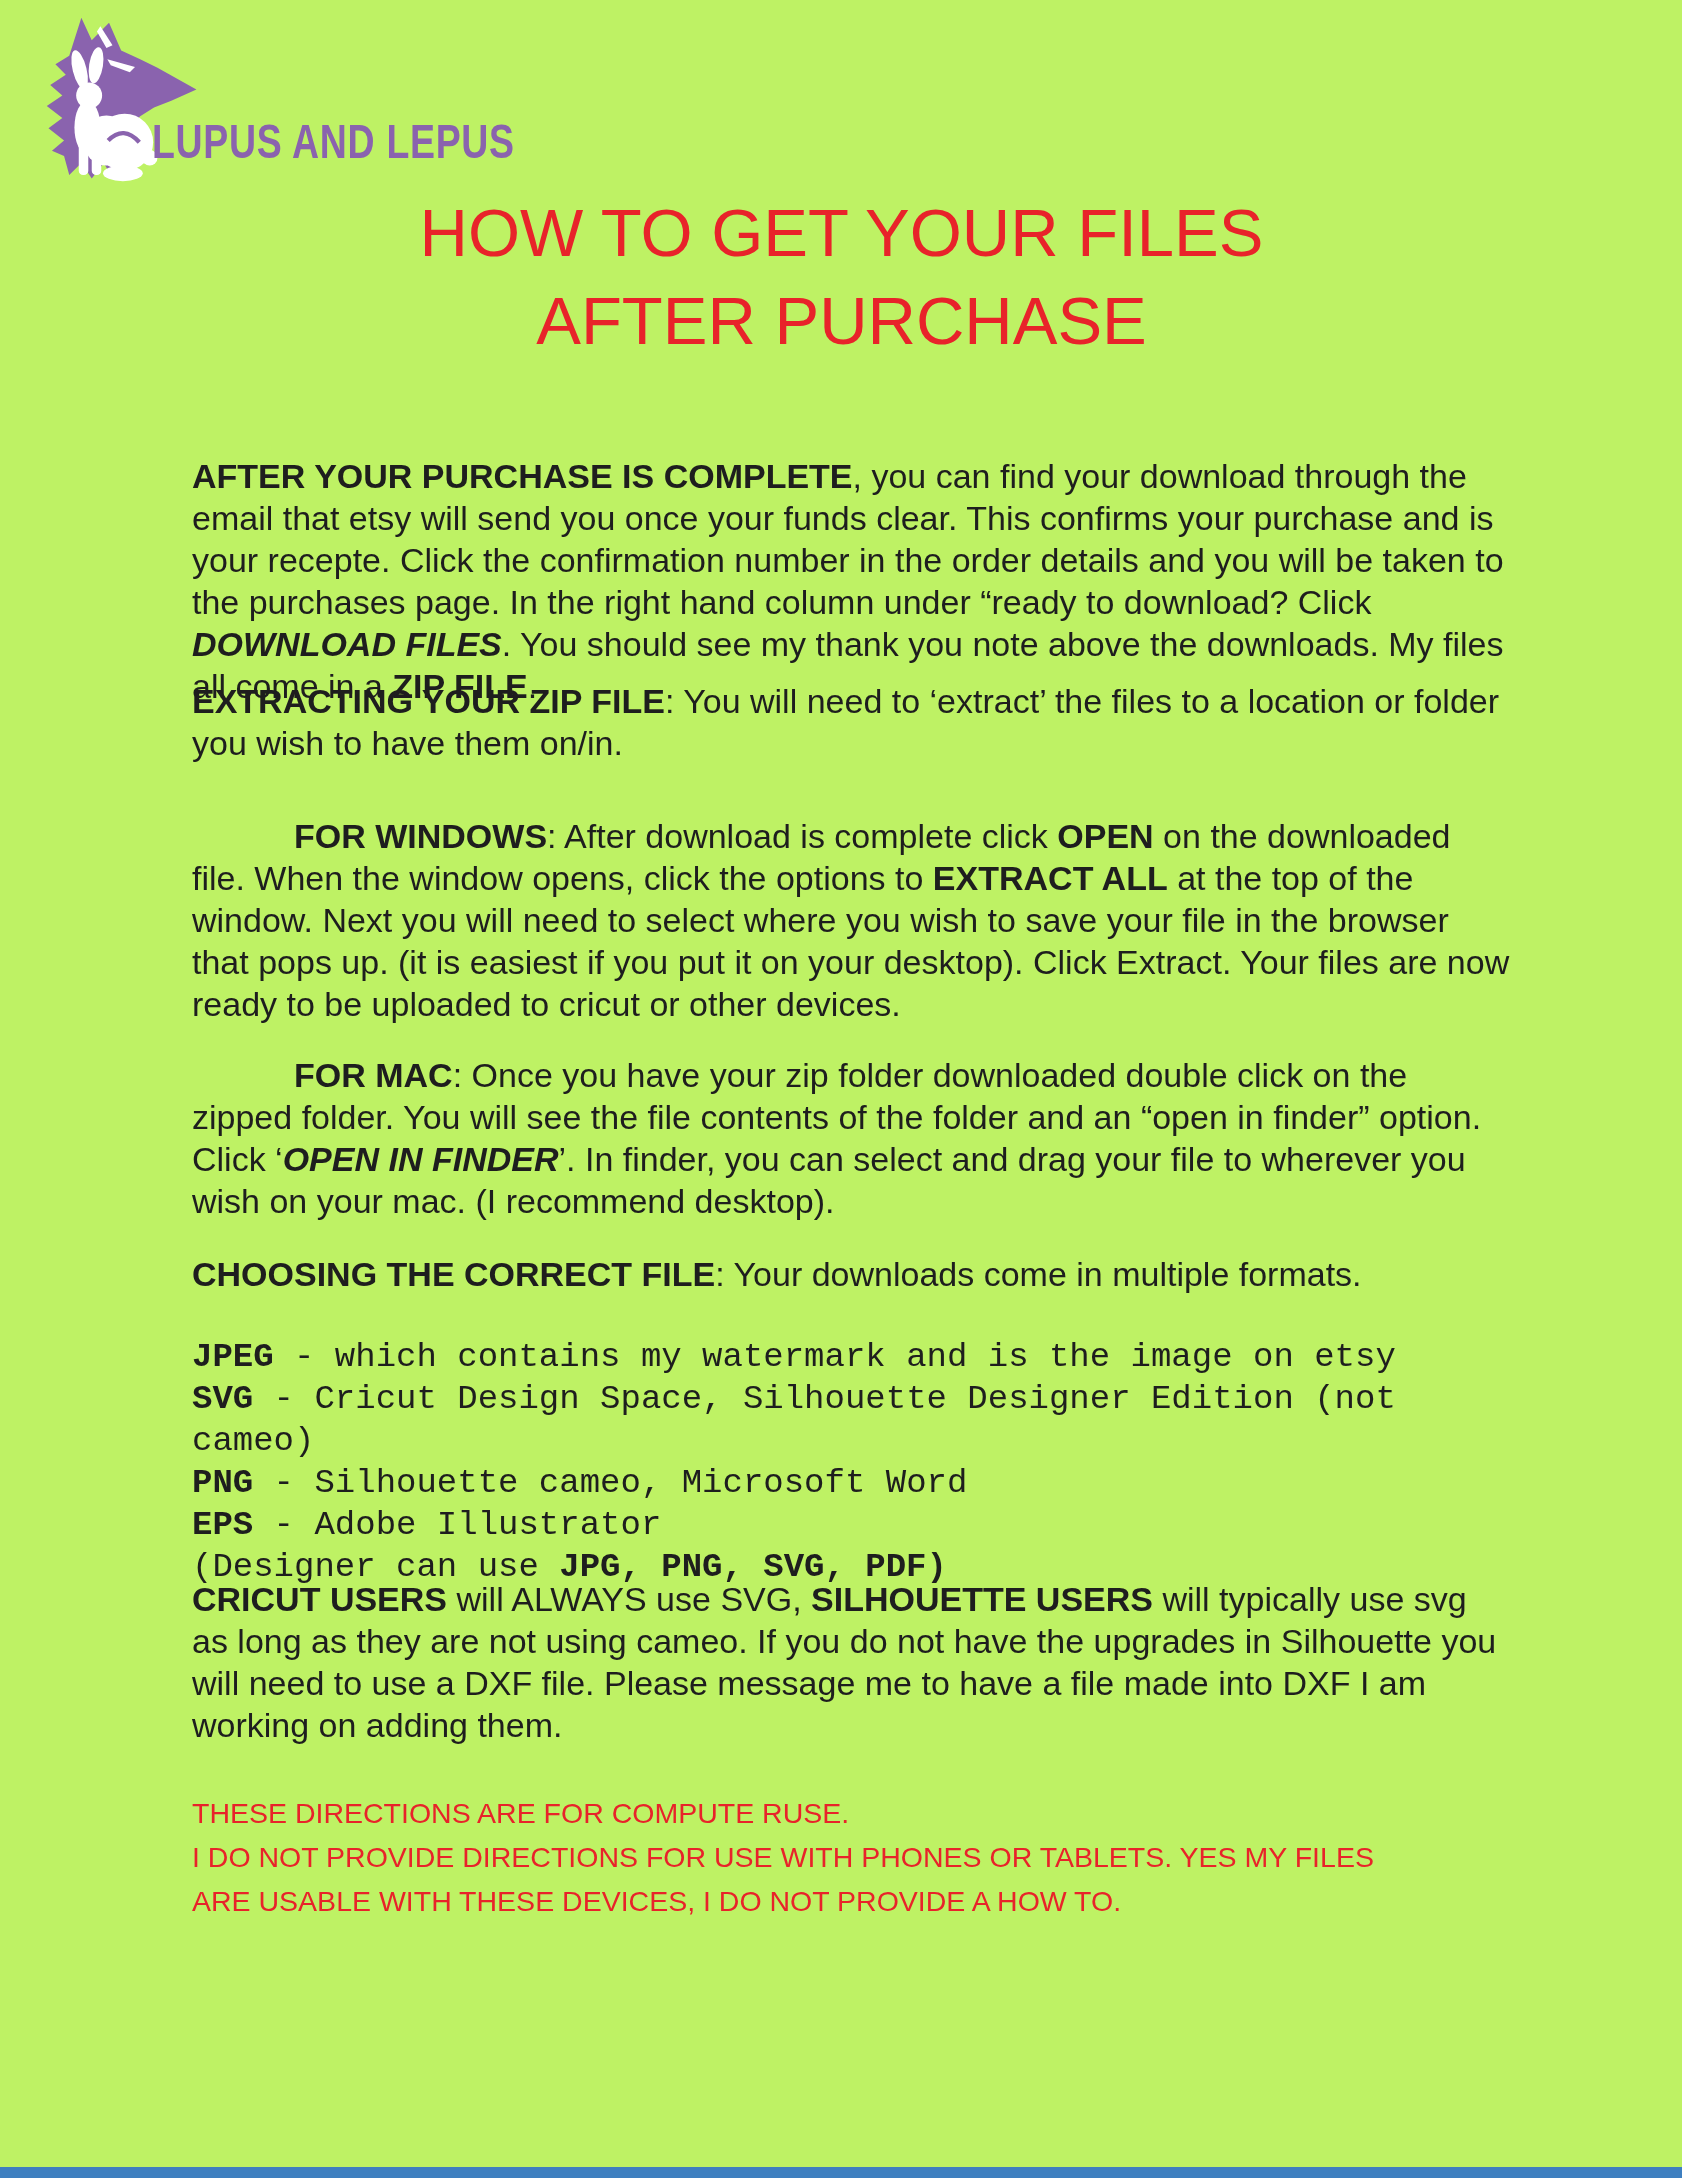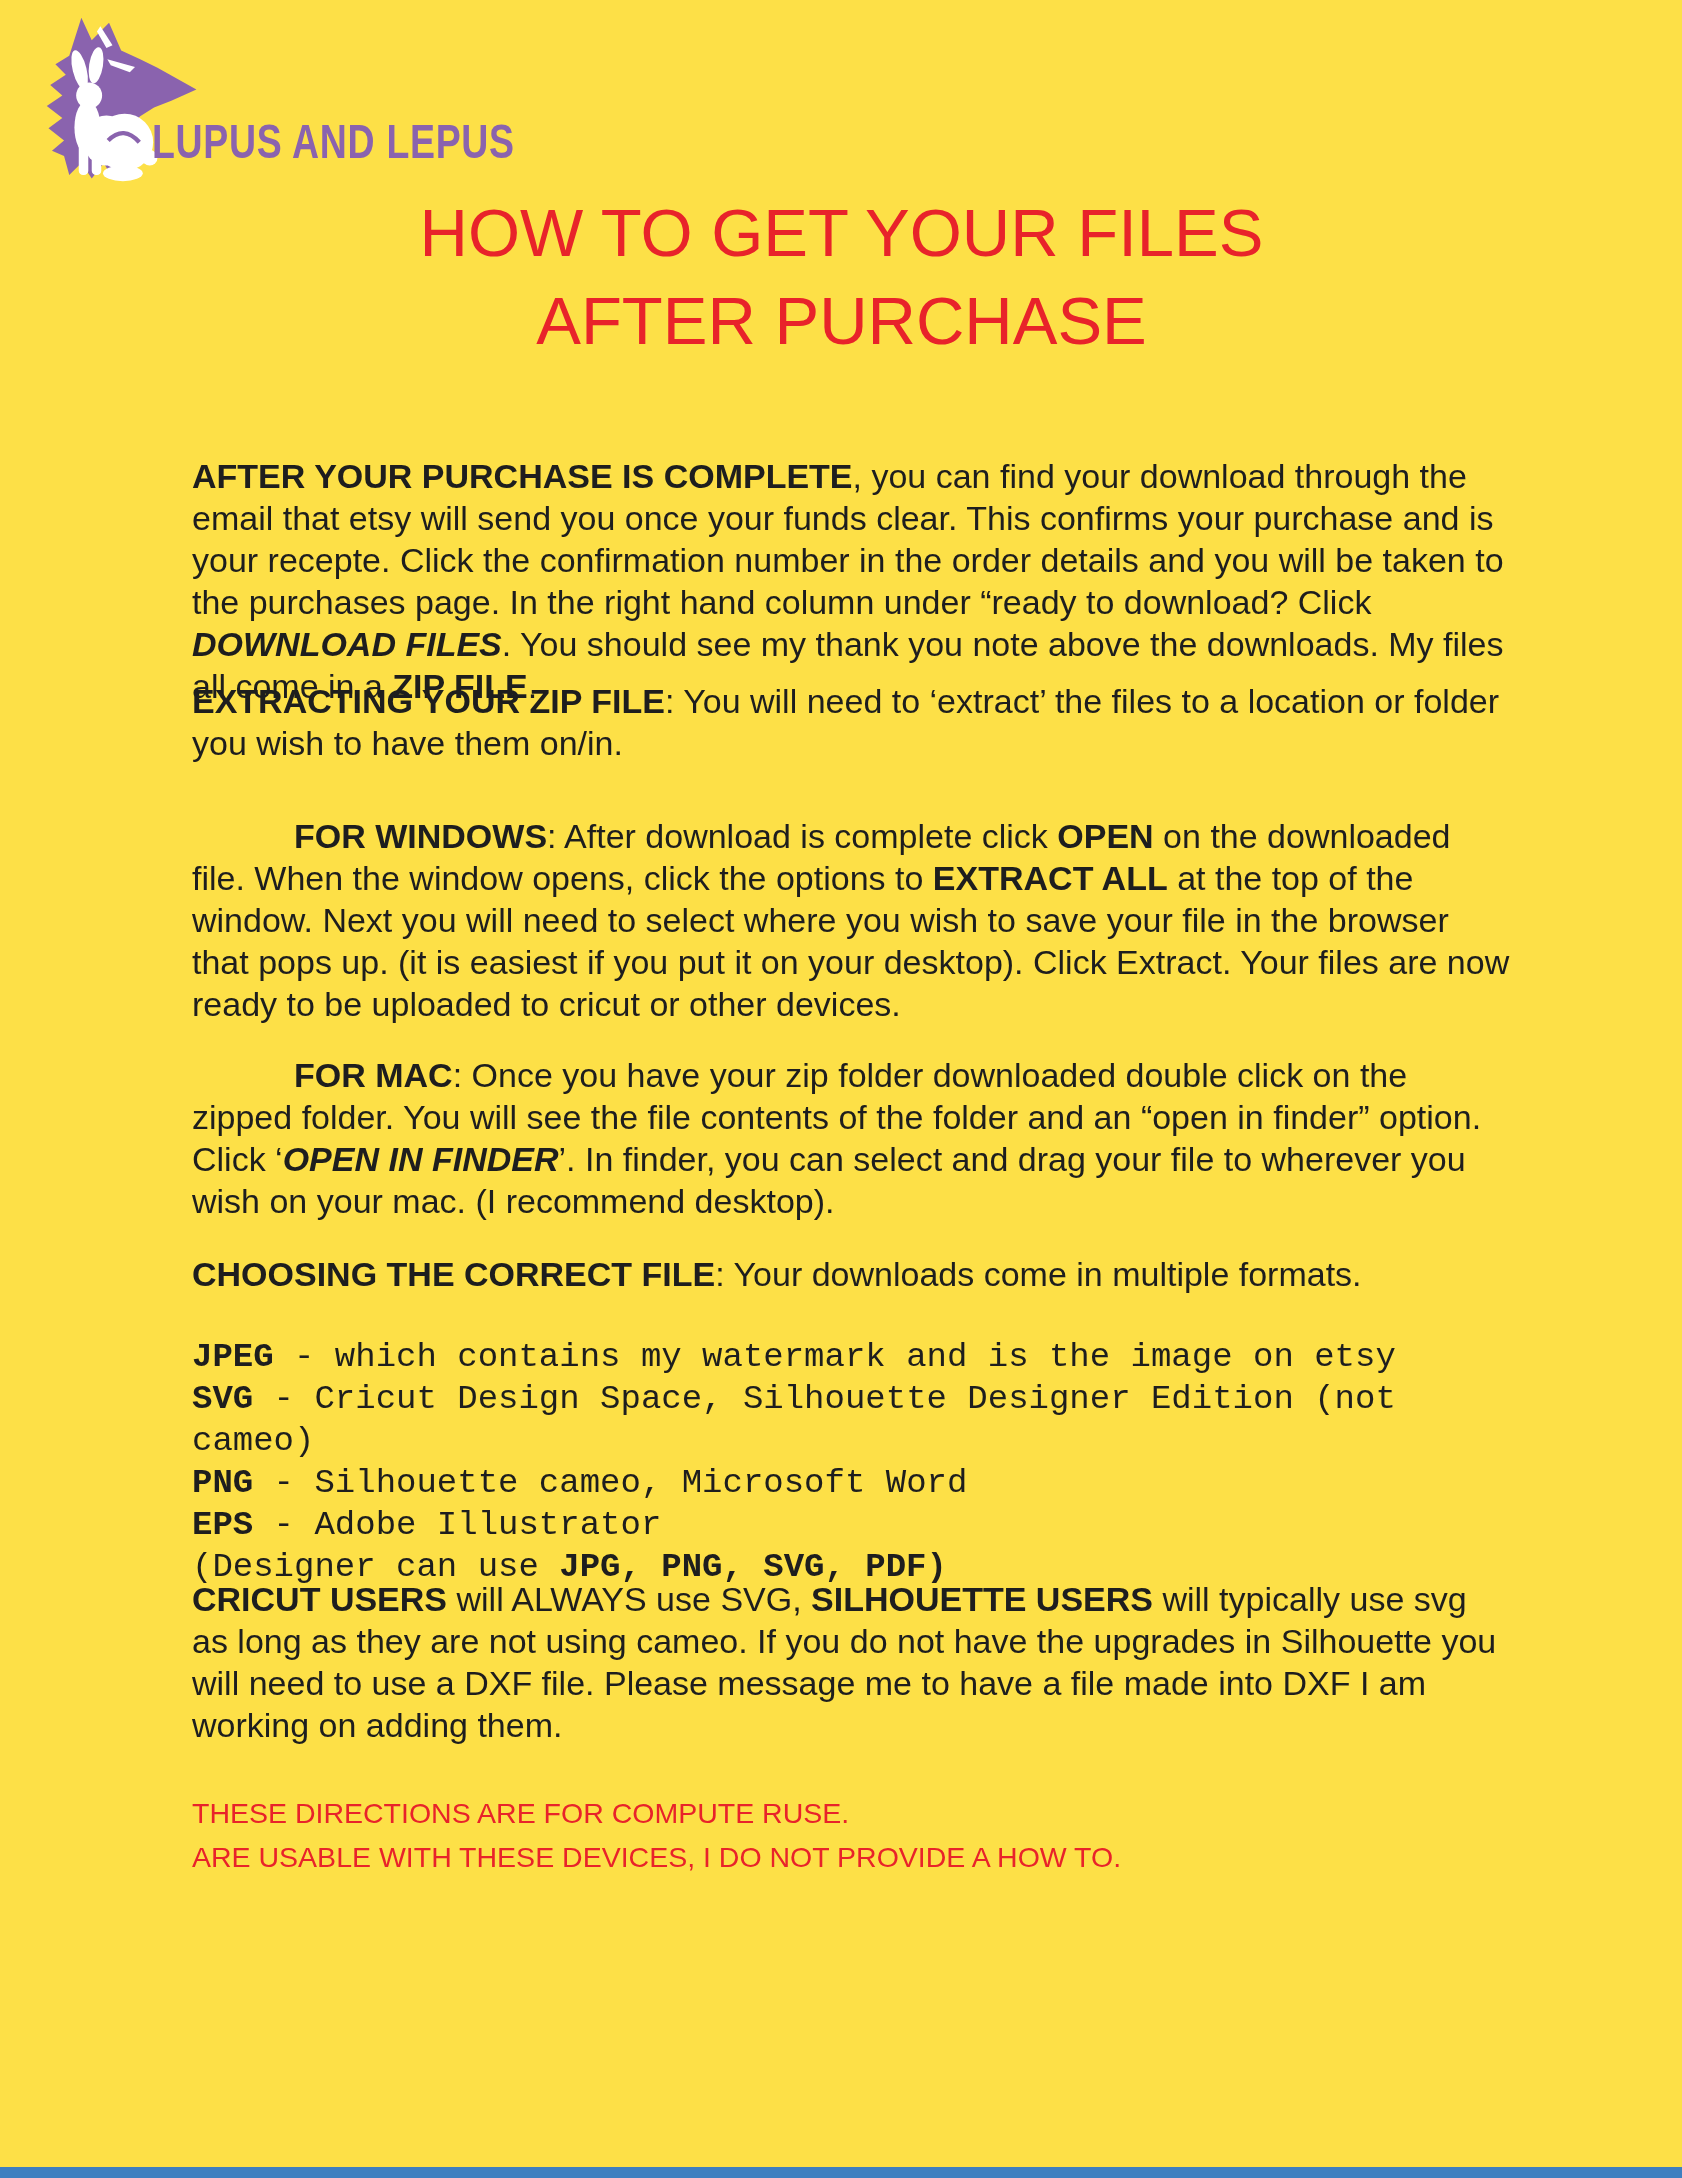--- a/index.html
+++ b/index.html
@@ -1,17 +1,17 @@
 <!DOCTYPE html>
 <html style="font-size:14px"><head>
 <meta charset="utf-8">
 <style>
   html,body{margin:0;padding:0;background:#ffffff;}
   body{width:1683px;height:2178px;position:relative;font-family:"Liberation Sans",sans-serif;color:#1e1e1e;overflow:hidden;}
-  .page{position:absolute;inset:0;background:#fde047;}
+  .page{position:absolute;inset:0;background:#bef264;}
   
   .logo{position:absolute;left:26px;top:8.6px;width:536px;height:182px;}
   .logo svg{position:absolute;left:0;top:0;}
   .logo-text{position:absolute;left:126px;top:105px;font-weight:bold;font-size:48px;letter-spacing:0.9px;color:var(--purple,#8a63ae);transform:scaleX(0.78);transform-origin:left top;white-space:nowrap;}
   
   .doc-title{position:absolute;left:0;top:189px;width:100%;text-align:center;color:var(--red,#e8232a);font-size:67px;line-height:88px;font-weight:400;letter-spacing:0;}
   
   .col{position:absolute;left:192px;width:1318px;font-size:34px;line-height:42px;}
   .b{font-weight:bold;}
   .i{font-style:italic;}
@@ -83,19 +83,20 @@
     <div><span class="b">SVG</span><span> - Cricut Design Space, Silhouette Designer Edition (not cameo)</span></div>
     <div><span class="b">PNG</span><span> - Silhouette cameo, Microsoft Word</span></div>
     <div><span class="b">EPS</span><span> - Adobe Illustrator</span></div>
     <div><span>(Designer can use </span><span class="b">JPG, PNG, SVG, PDF)</span></div>
   </div>
 
   <div class="col p6"><span class="b">CRICUT USERS</span><span> will ALWAYS use SVG, </span><span class="b">SILHOUETTE USERS</span><span> will typically use svg as long as they are not using cameo. If you do not have the upgrades in Silhouette you will need to use a DXF file. Please message me to have a file made into DXF I am working on adding them.</span></div>
 
   <div class="notice">
     <div>THESE DIRECTIONS ARE FOR COMPUTE RUSE.</div>
+    <div>I DO NOT PROVIDE DIRECTIONS FOR USE WITH PHONES OR TABLETS. YES MY FILES</div>
     <div>ARE USABLE WITH THESE DEVICES, I DO NOT PROVIDE A HOW TO.</div>
   </div>
 
   <div class="footer-bar"></div>
 
 </div>
 
 
 </body></html>

